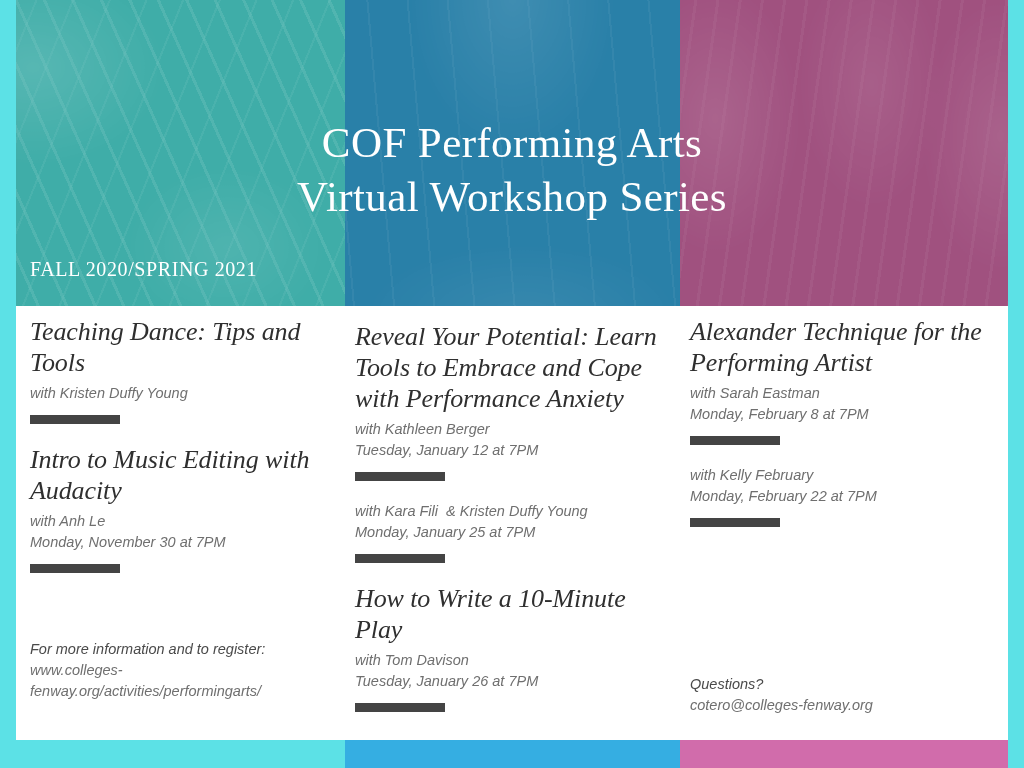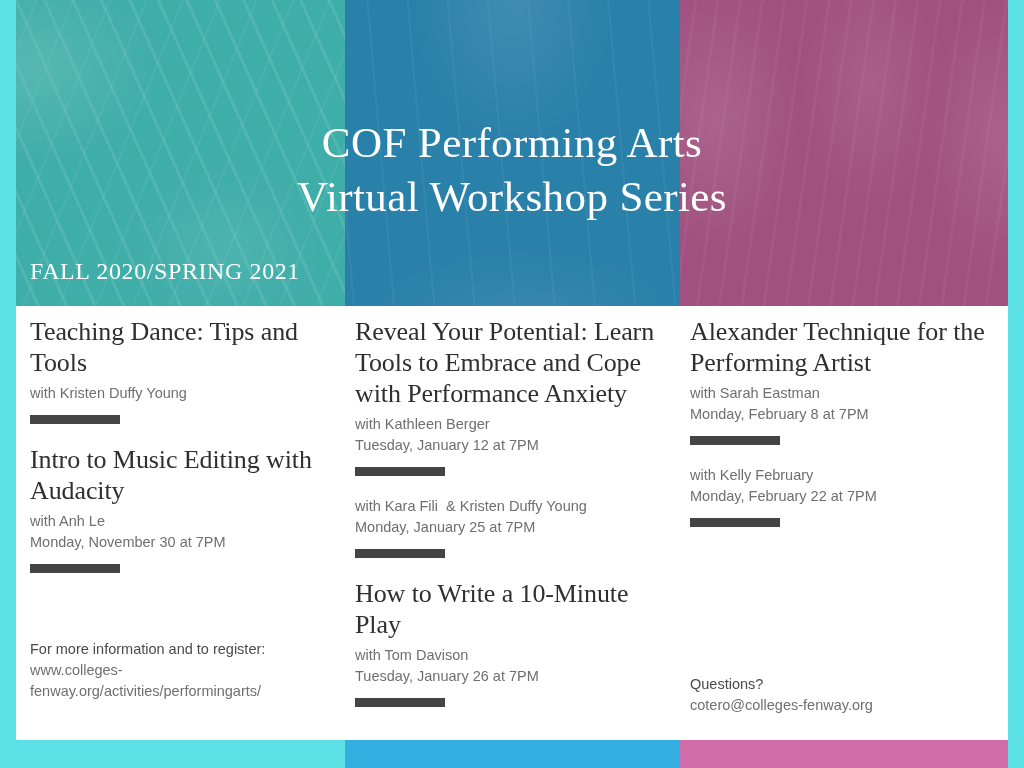--- a/index.html
+++ b/index.html
@@ -117,36 +117,37 @@
     line-height: 54px;
     letter-spacing: 0.4px;
     white-space: pre-line;
   }
   .banner-term {
     position: absolute;
     left: 14px;
     top: 258px;
     color: #ffffff;
     font-family: "Liberation Serif", serif;
-    font-size: 24px;
+    font-size: 20px;
     letter-spacing: 0.6px;
   }
 
   
   .content {
     position: absolute;
     left: 16px;
     top: 306px;
     width: 992px;
     height: 434px;
     background: #ffffff;
     display: flex;
     z-index: 4;
     box-sizing: border-box;
     padding: 10px 2px 0 0;
+    font-style: italic;
   }
   .column {
     position: relative;
     height: 100%;
     box-sizing: border-box;
   }
   .column.c1 { width: 329px; padding: 0 14px 0 14px; }
   .column.c2 { width: 335px; padding: 0 14px 0 10px; }
   .column.c3 { flex: 1;      padding: 0 14px 0 10px; }
 
@@ -183,21 +184,21 @@
     font-family: "Liberation Sans", sans-serif;
     font-size: 14.5px;
     line-height: 21px;
     color: #6f6f6f;
   }
   .footnote .fn-head { color: #4a4a4a; }
   .footnote.c1-foot { bottom: 38px; }
   .footnote.c3-foot { bottom: 24px; left: 10px; }
 
   
-  .column.c2 .session-title { margin-top: 0; }
+  .column.c2 .session-title { margin-top: 5px; }
 </style>
 </head>
 <body>
 
 <div class="poster">
 
   <div class="banner">
     <div class="panel teal">
       <div class="tex"></div>
     </div>

